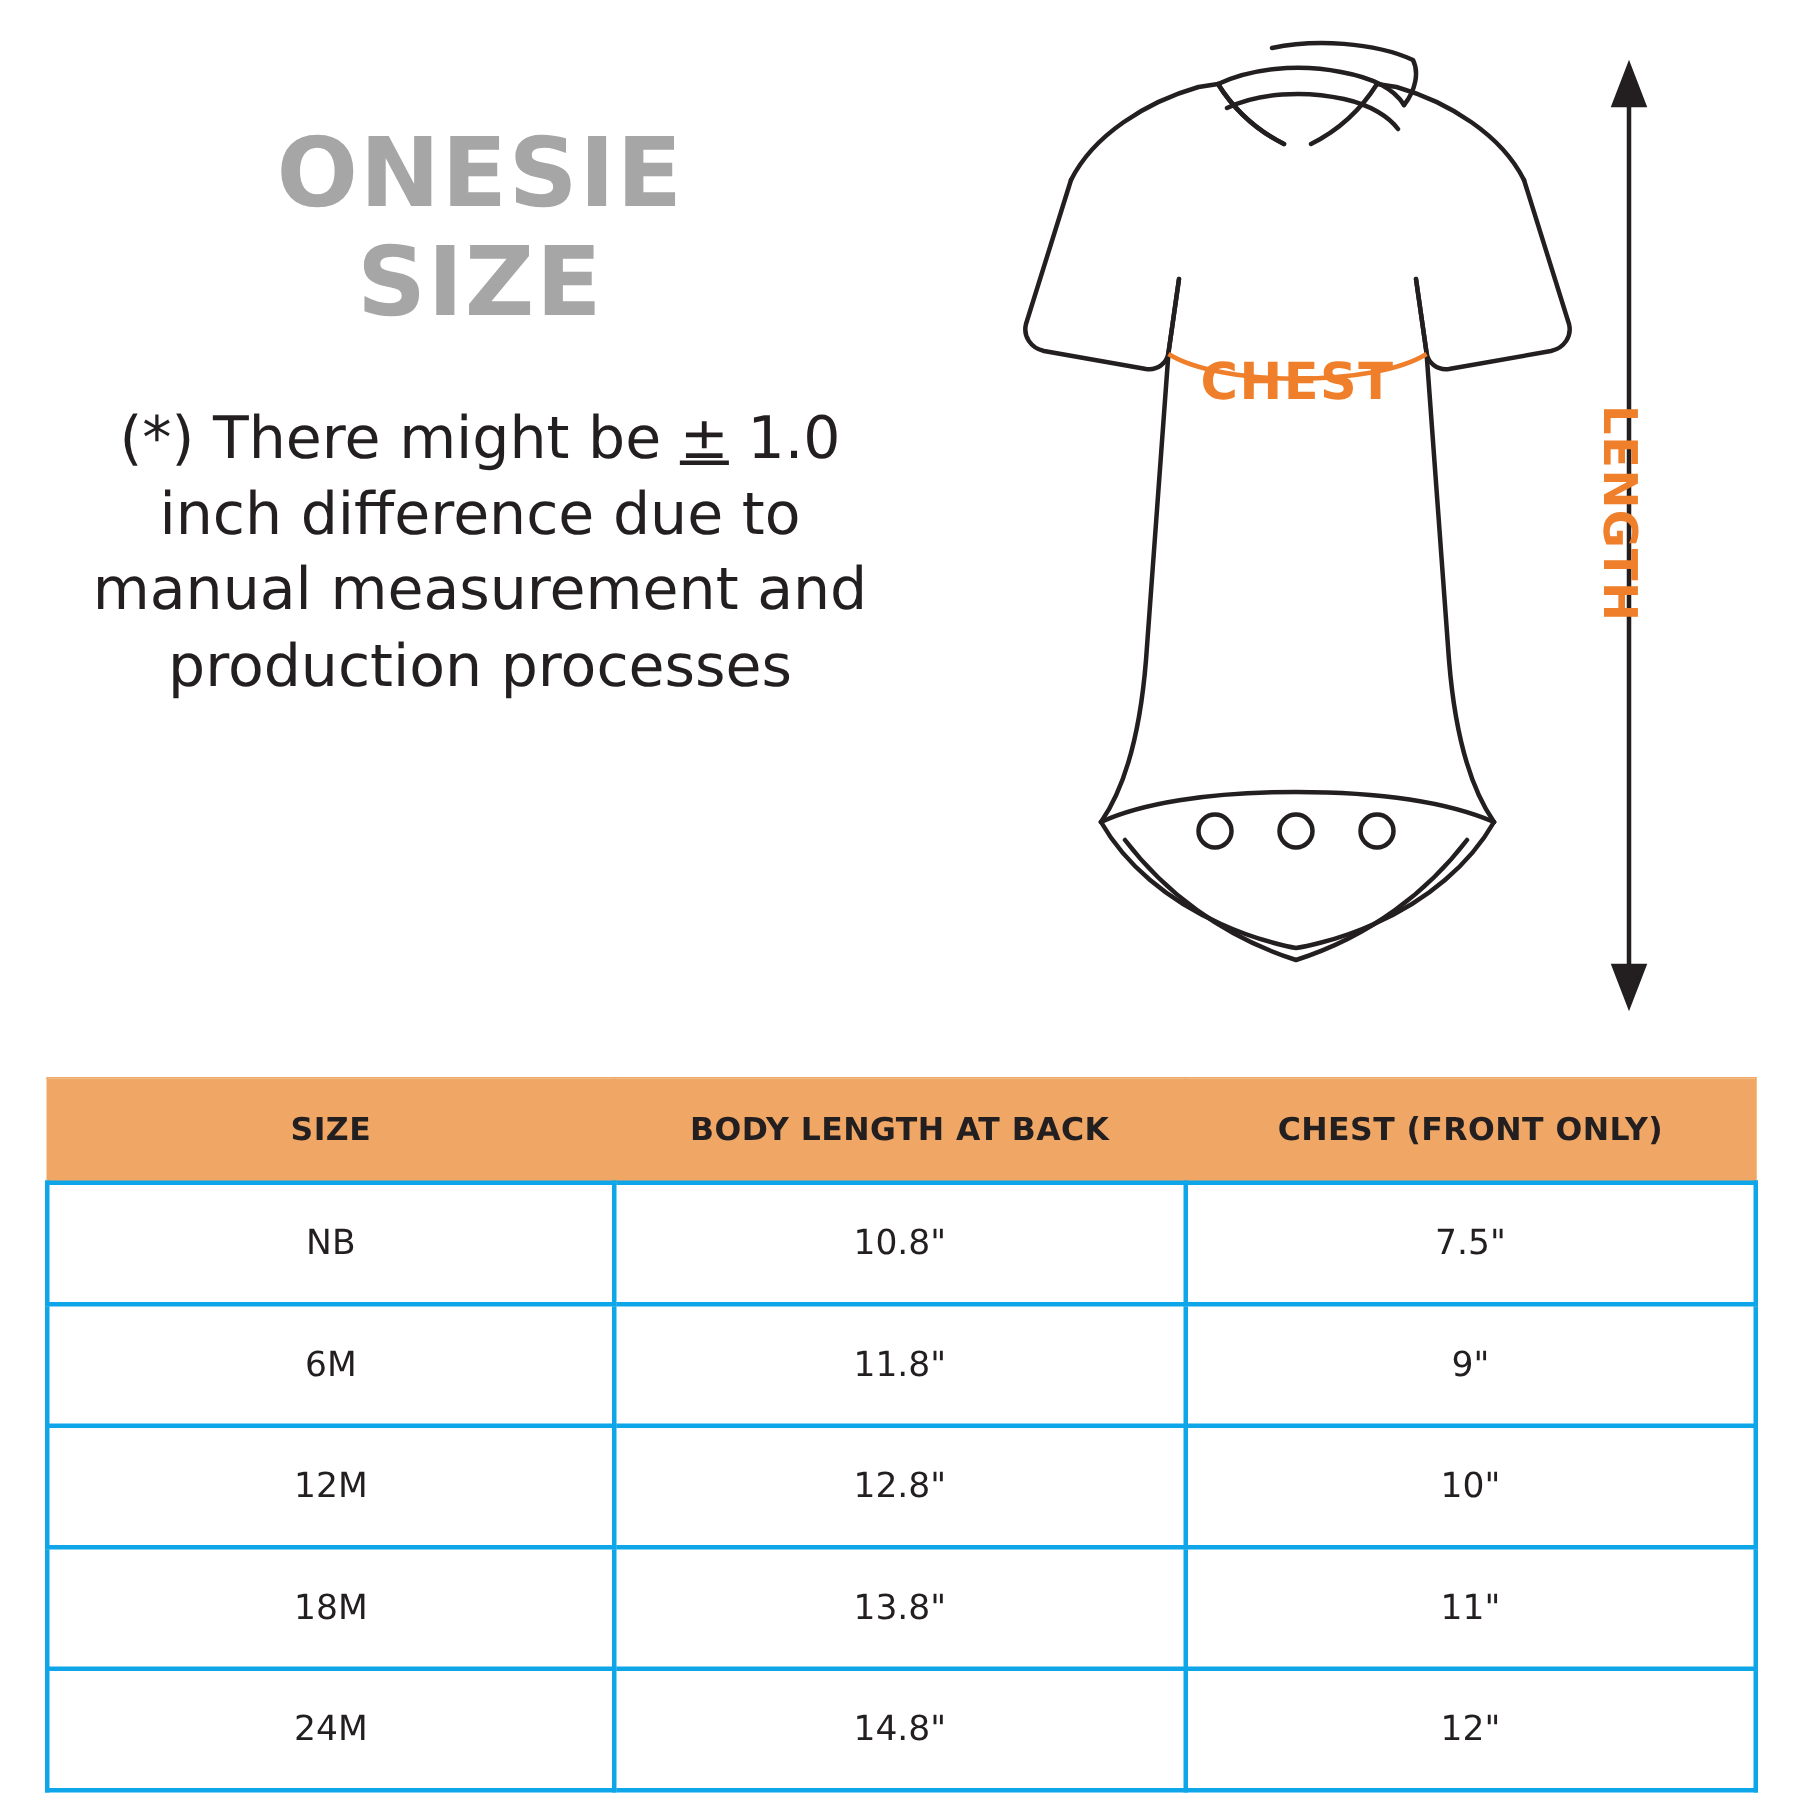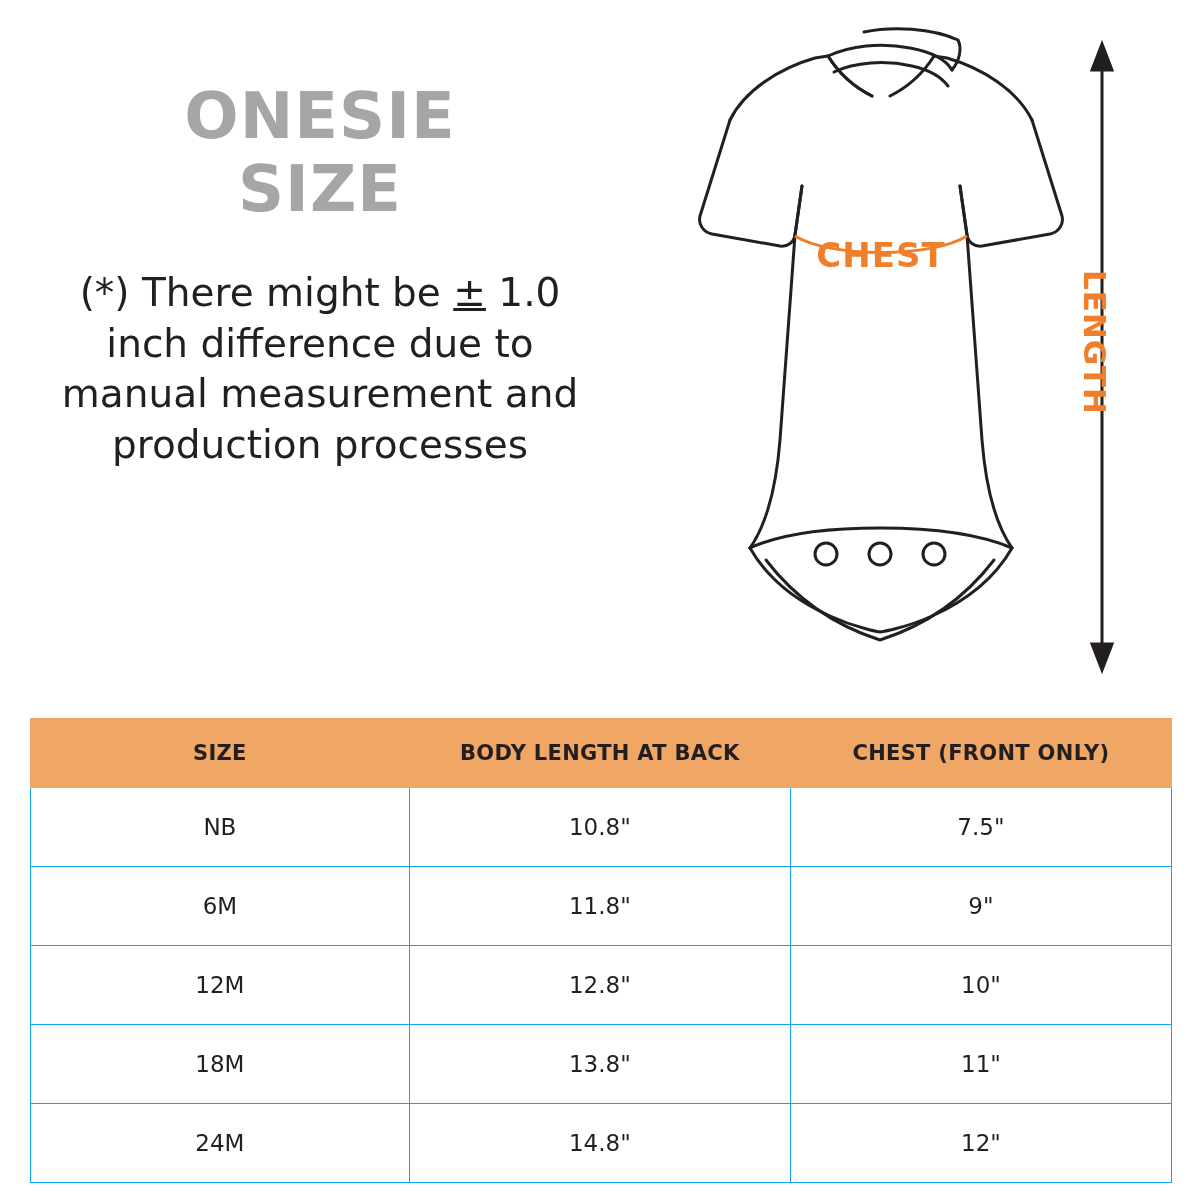--- a/index.html
+++ b/index.html
@@ -60,21 +60,21 @@
     color: #231f20;
     padding: 0 14px;
   }
   .note u {
     text-decoration: underline;
   }
 
   
   .illustration {
     position: absolute;
-    left: 580px;
+    left: 564px;
     top: 20px;
     width: 600px;
     height: 680px;
   }
 
   .chest-label {
     position: absolute;
     left: 196px;
     top: 215px;
     width: 210px;
@@ -122,21 +122,21 @@
     letter-spacing: 0.3px;
     padding: 22px 6px;
     text-align: center;
     border: 1px solid #f0a765;
   }
 
   table.size-table tbody td {
     font-size: 23px;
     text-align: center;
     padding: 26px 6px;
-    border: 1px solid #0ea5e9;
+    border: 3px solid #0ea5e9;
     color: #231f20;
     background: #ffffff;
   }
 
   table.size-table colgroup col.c1 { width: 33.2%; }
   table.size-table colgroup col.c2 { width: 33.4%; }
   table.size-table colgroup col.c3 { width: 33.4%; }
 </style>
 </head>
 <body>

